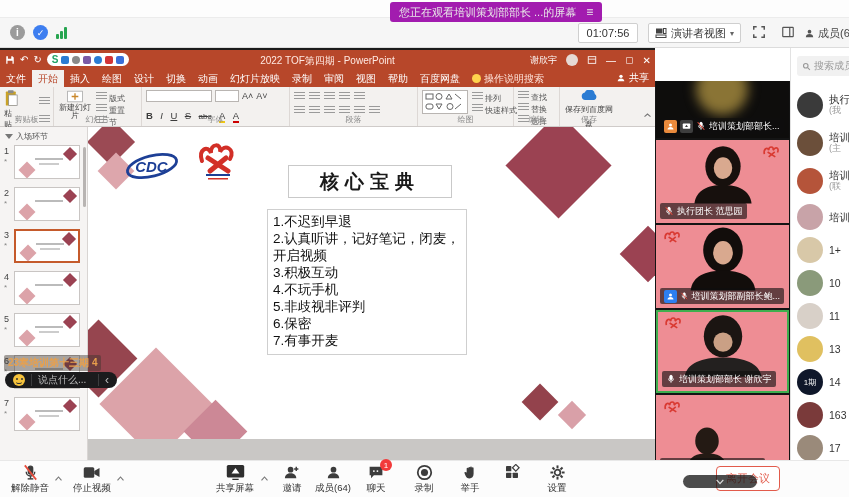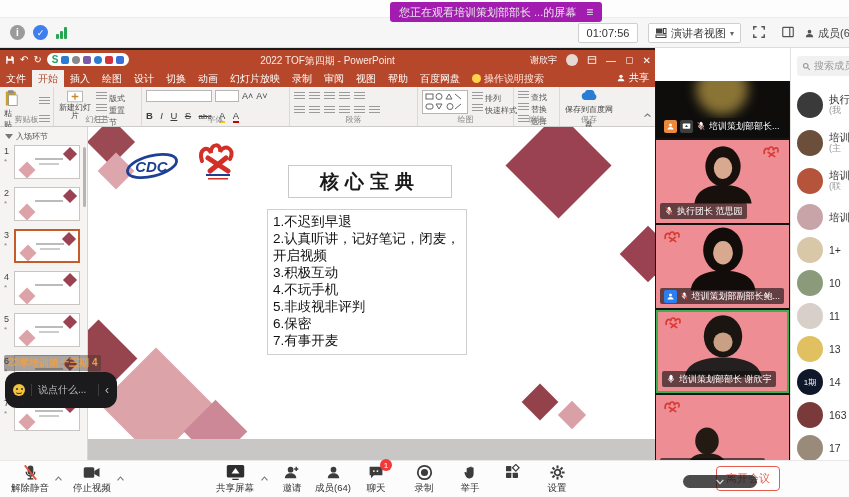--- a/index.html
+++ b/index.html
@@ -75,21 +75,21 @@
      display:flex;align-items:center;justify-content:center;font-size:19px;font-weight:bold;color:#1a1a1a;letter-spacing:6px;}
   .slide-body-box{position:absolute;left:179px;top:82px;width:200px;height:146px;border:1px solid #cfcfcf;background:#fff;
      padding:3px 5px;font-size:13.5px;line-height:17px;color:#111;white-space:pre-line;overflow:hidden;}
   .gray-strip{position:absolute;left:88px;top:389px;width:567px;height:23px;background:#c9c7c5;}
   .logo-cdc{position:absolute;left:36px;top:20px;}
   .logo-ribbon{position:absolute;left:104px;top:14px;}
 
   
   .chat-msg{position:absolute;left:4px;top:355px;z-index:70;background:rgba(60,50,45,.45);padding:1px 4px;border-radius:2px;
      font-size:10px;font-weight:bold;color:#e8a04c;white-space:nowrap;}
-  .chat-pill{position:absolute;left:5px;top:372px;z-index:70;width:112px;height:36px;background:#1b1b1d;border-radius:12px;
+  .chat-pill{position:absolute;left:5px;top:372px;z-index:70;width:112px;height:16px;background:#1b1b1d;border-radius:12px;
      display:flex;align-items:center;gap:6px;padding:0 8px;color:#bbb;font-size:10px;}
   .smiley{width:12px;height:12px;border-radius:50%;background:#f5c23c;position:relative;flex:none;}
   .smiley:before{content:"";position:absolute;left:2.5px;top:3.5px;width:2px;height:2px;border-radius:50%;background:#333;box-shadow:5px 0 0 #333;}
   .smiley:after{content:"";position:absolute;left:3px;top:6px;width:6px;height:3px;border-bottom:1.5px solid #333;border-radius:50%;}
   .chat-div{width:1px;height:12px;background:#3c3c3e;}
 
   
   .videos{position:absolute;left:655px;top:48px;width:139px;height:412px;background:#141414;overflow:hidden;margin-top:33px;}
   .tile{position:absolute;left:1px;width:133px;background:#ee8d94;overflow:hidden;}
   .tile.dark{background:#0e0d0c;}

